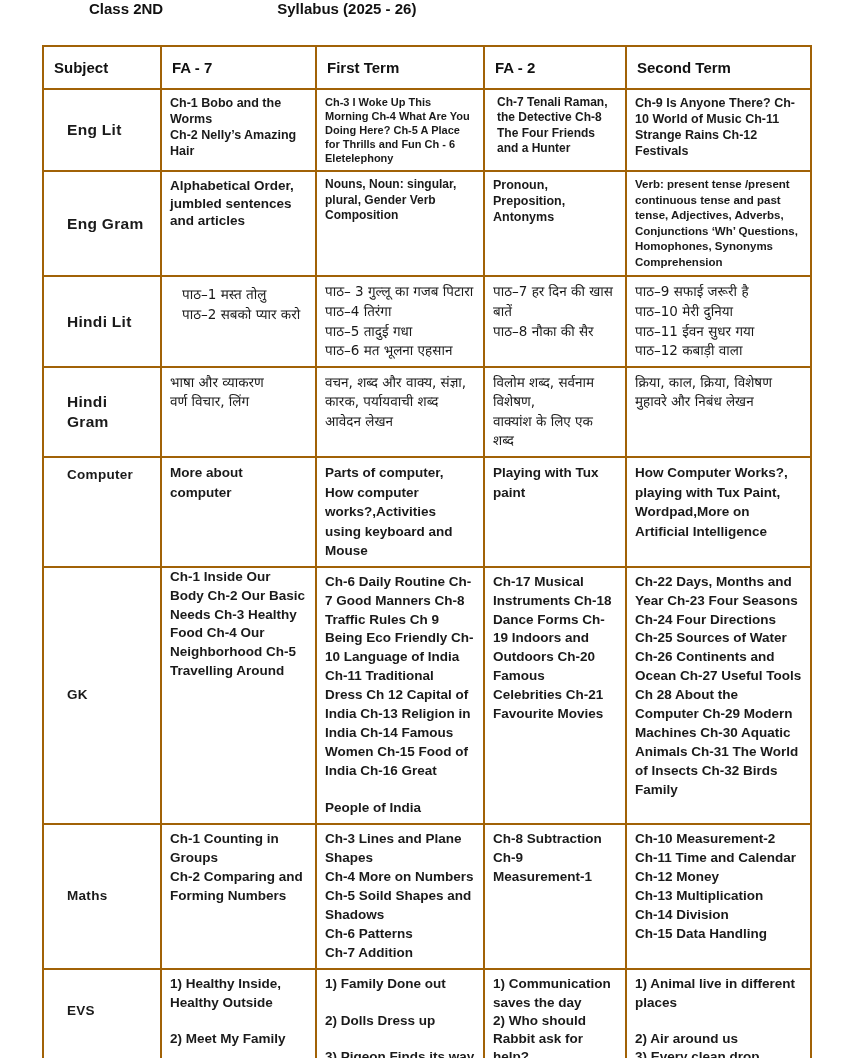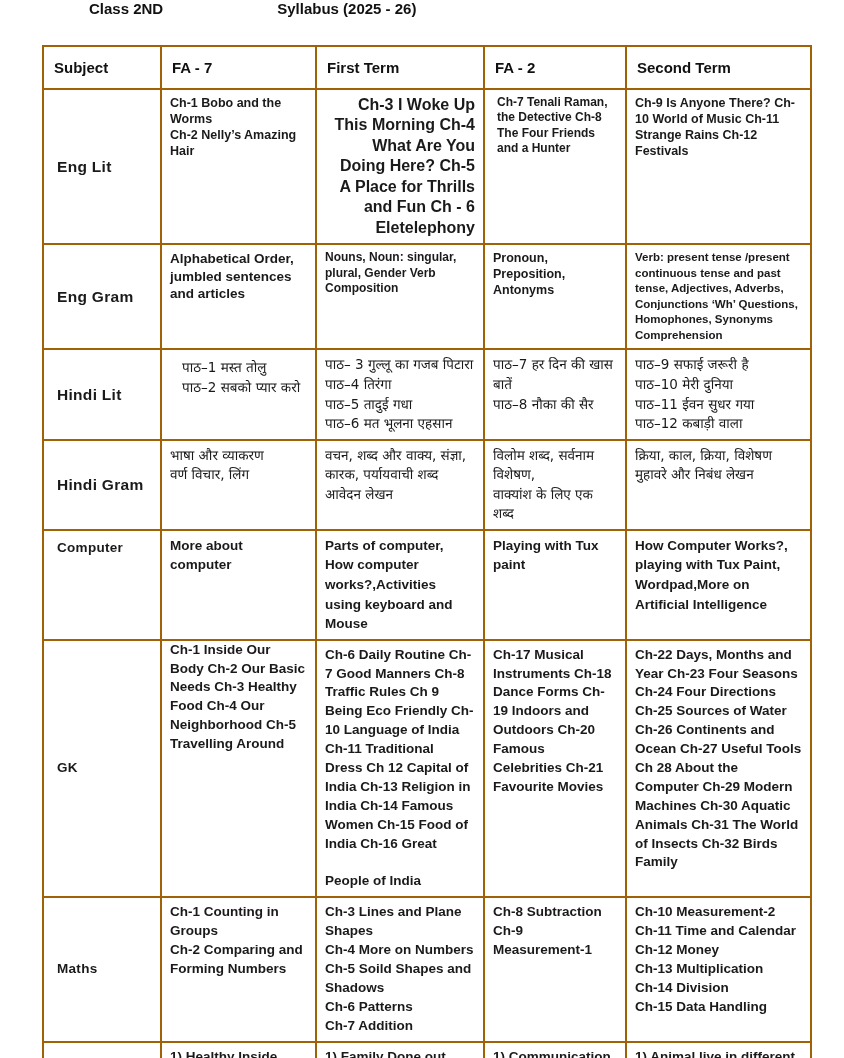--- a/index.html
+++ b/index.html
@@ -49,36 +49,36 @@
   th {
     font-size: 15px;
     vertical-align: middle;
     padding-left: 10px;
     height: 43px;
     color: #111;
   }
   td.subject {
     font-size: 15.5px;
     vertical-align: middle;
-    padding-left: 13px;
+    padding-left: 23px;
     letter-spacing: 0.3px;
   }
   
   tr.r-englit  td { height: 70px; }
   tr.r-enggram td { height: 100px; }
   tr.r-hindilit td { height: 82px; }
   tr.r-hindigram td { height: 62px; }
   tr.r-computer td { height: 96px; margin-top: 28px; }
   tr.r-gk      td { height: 253px; }
   tr.r-maths   td { height: 145px; margin-left: 21px; }
   tr.r-evs     td { height: 140px; }
 
   
   tr.r-englit  td.fa1 { font-size: 12.5px; }
-  tr.r-englit  td.first { font-size: 16px; text-align: right; }
+  tr.r-englit  td.first { font-size: 11px; }
   tr.r-englit  td.fa2 { font-size: 12px; padding-left: 12px; }
   tr.r-englit  td.second { font-size: 12.5px; }
   tr.r-enggram td.fa1 { font-size: 13.5px; }
   tr.r-enggram td.first { font-size: 12px; }
   tr.r-enggram td.fa2 { font-size: 12.5px; }
   tr.r-enggram td.second { font-size: 11.5px; line-height: 1.35; margin-left: 32px; }
   td.hindi { font-weight: 400; font-size: 13.5px; line-height: 1.45; font-family: "DejaVu Sans", sans-serif; }
   tr.r-hindilit td.fa1 { padding-left: 20px; padding-top: 8px; }
   tr.r-computer td.subject { vertical-align: top; padding-top: 7px; }
   tr.r-computer td { font-size: 13.5px; line-height: 1.45; }

